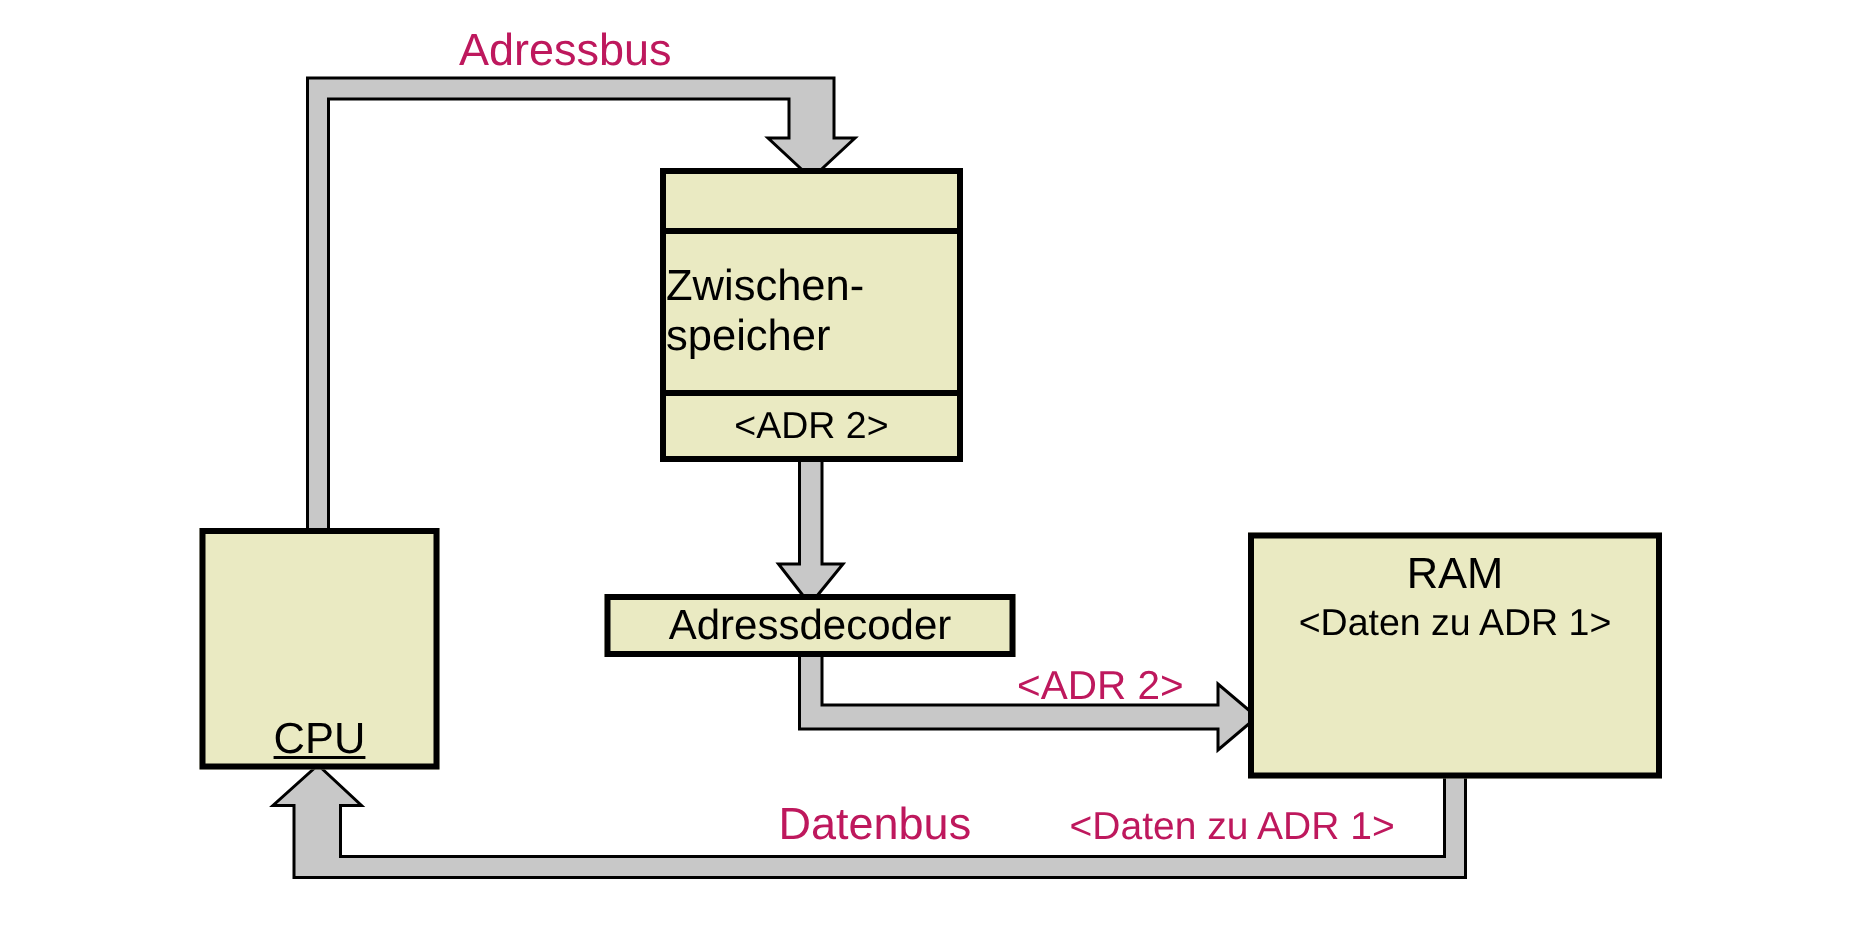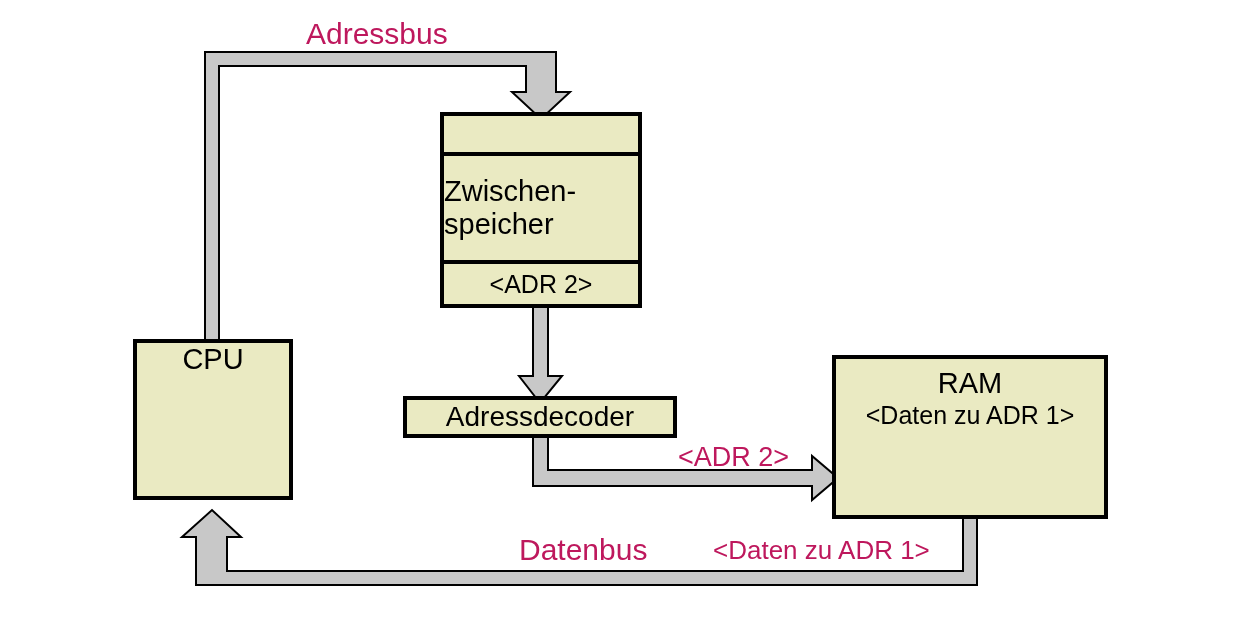--- a/index.html
+++ b/index.html
@@ -38,24 +38,25 @@
   }
   .box-label {
     text-align: center;
     color: #000000;
     white-space: pre-line;
     line-height: 1.12;
   }
   
   #cpu-box {
     left: 133px;
-    top: 339px;
+    top: 352px;
     width: 160px;
     height: 161px;
-    justify-content: flex-start;
+    justify-content: flex-end;
+    text-decoration: underline;
   }
   #cpu-box .box-label { font-size: 29px; }
   
   #ram-box {
     left: 832px;
     top: 355px;
     width: 276px;
     height: 164px;
     justify-content: flex-start;
     padding-top: 8px;

